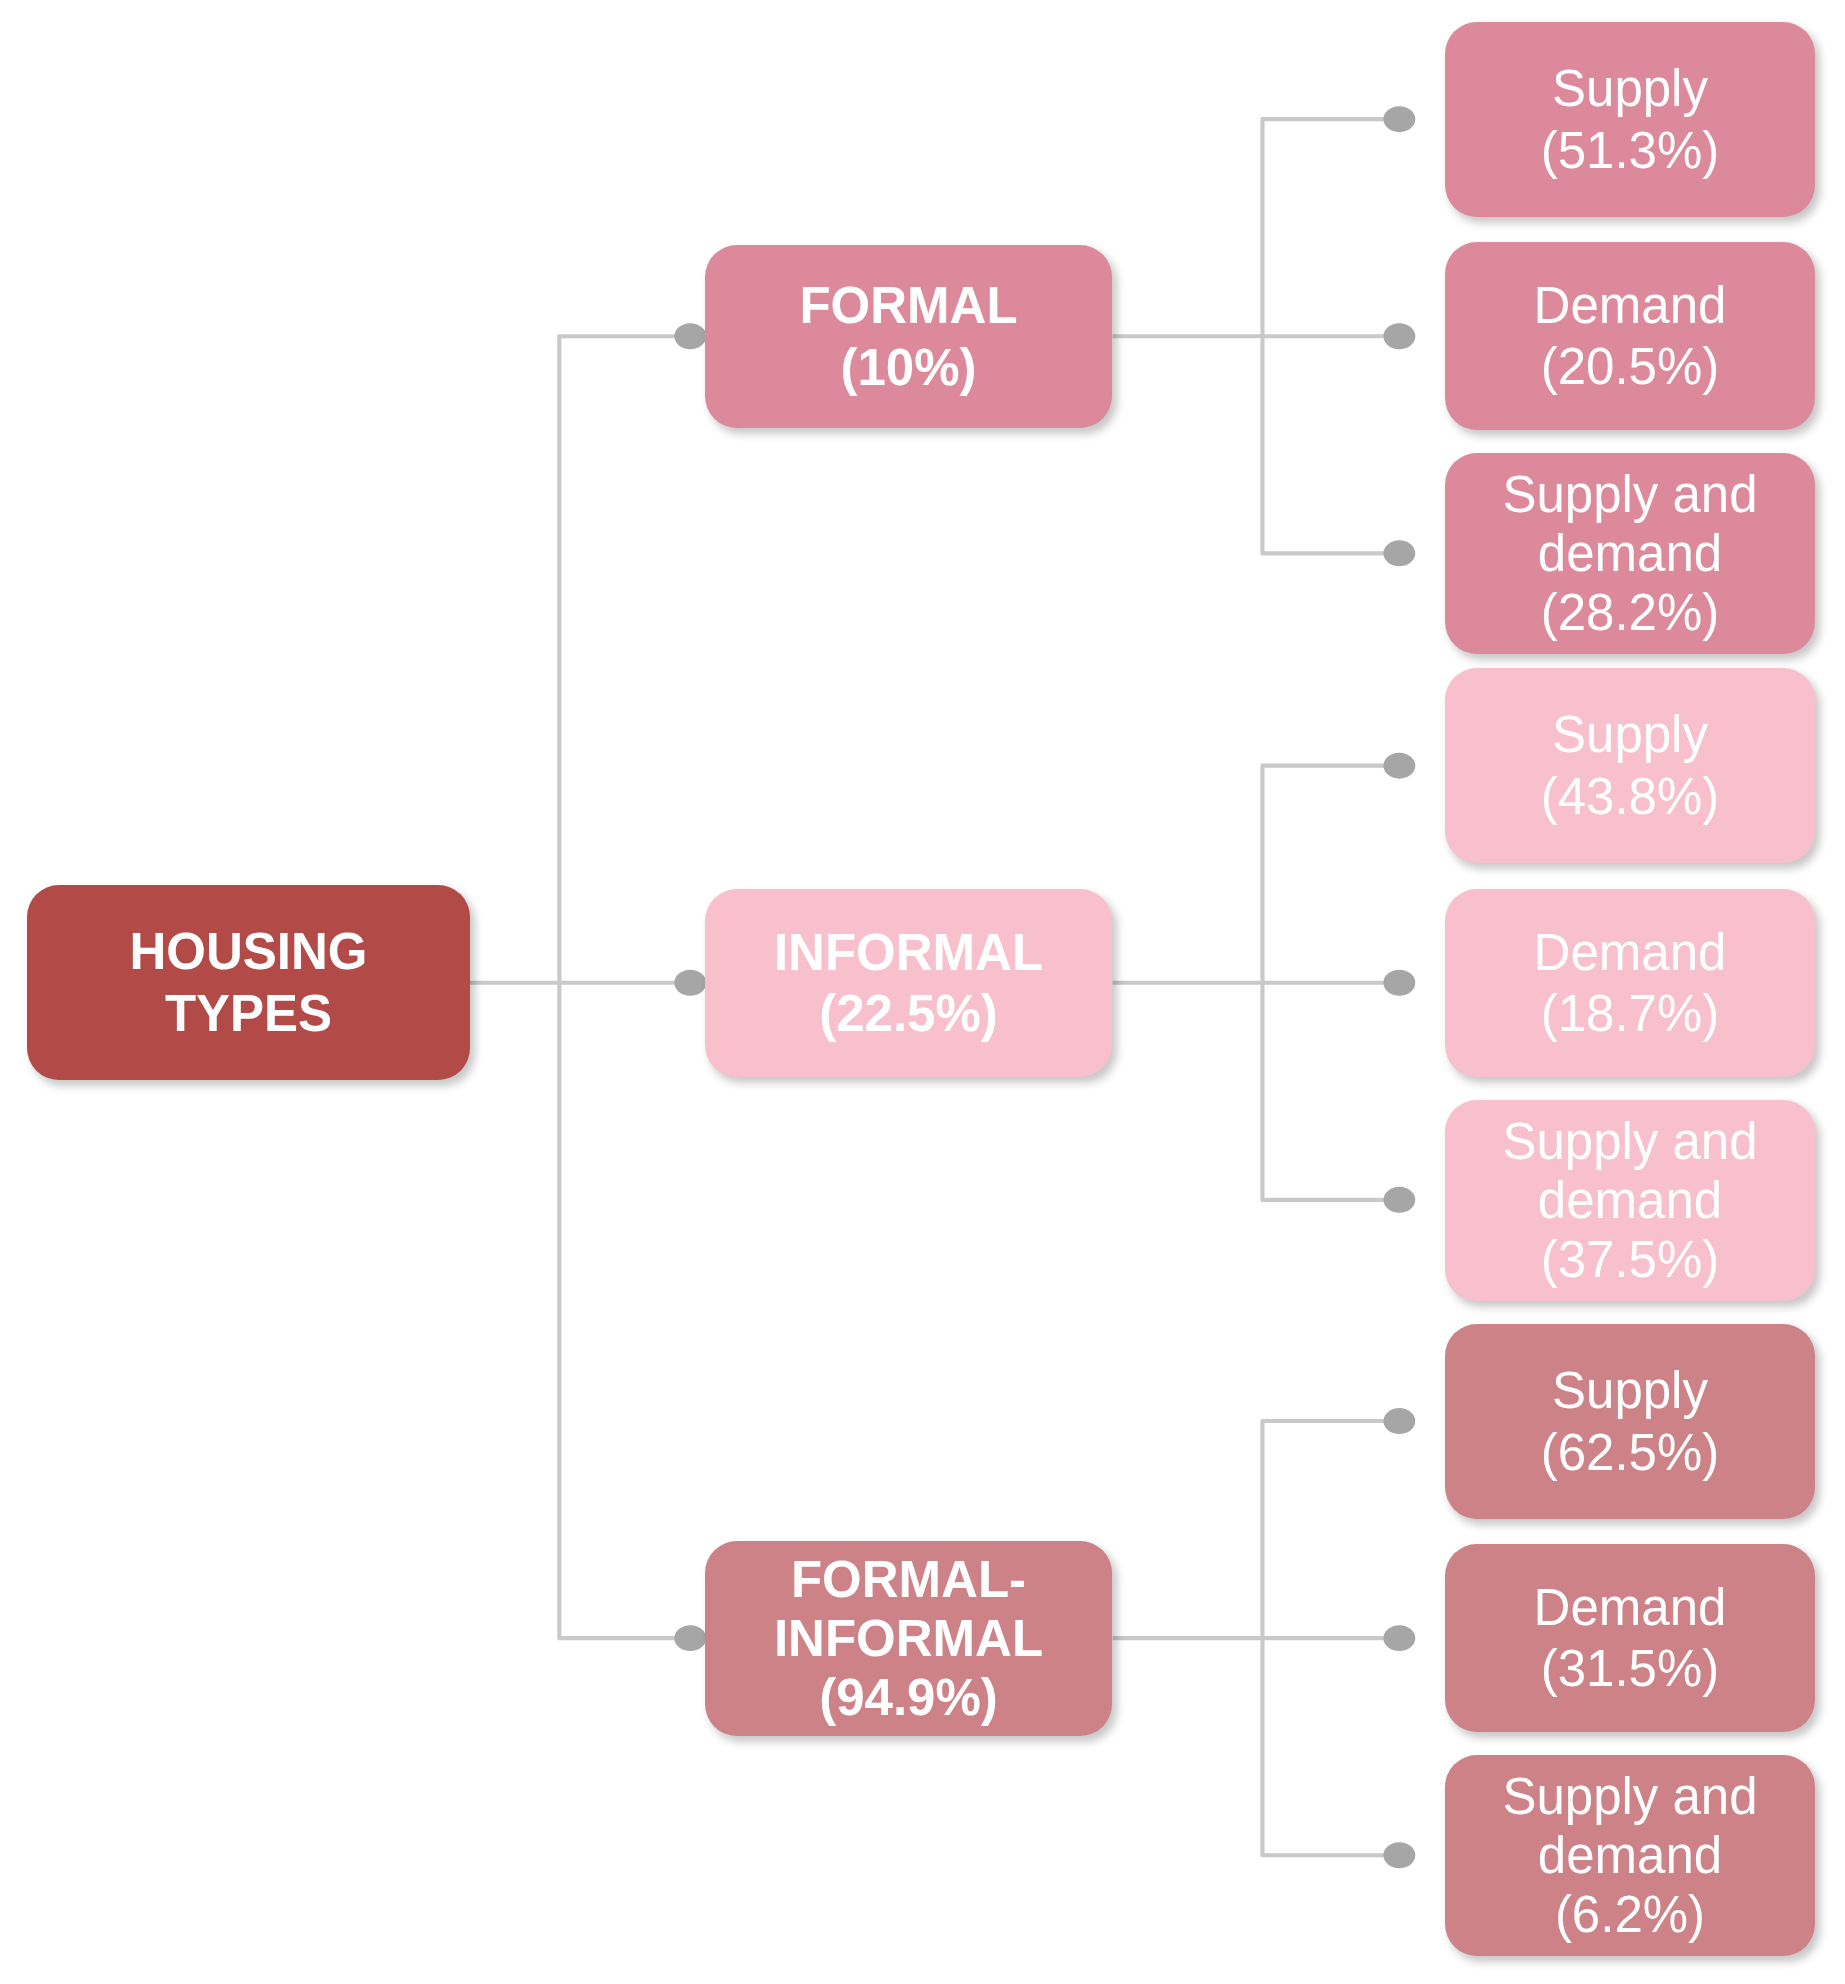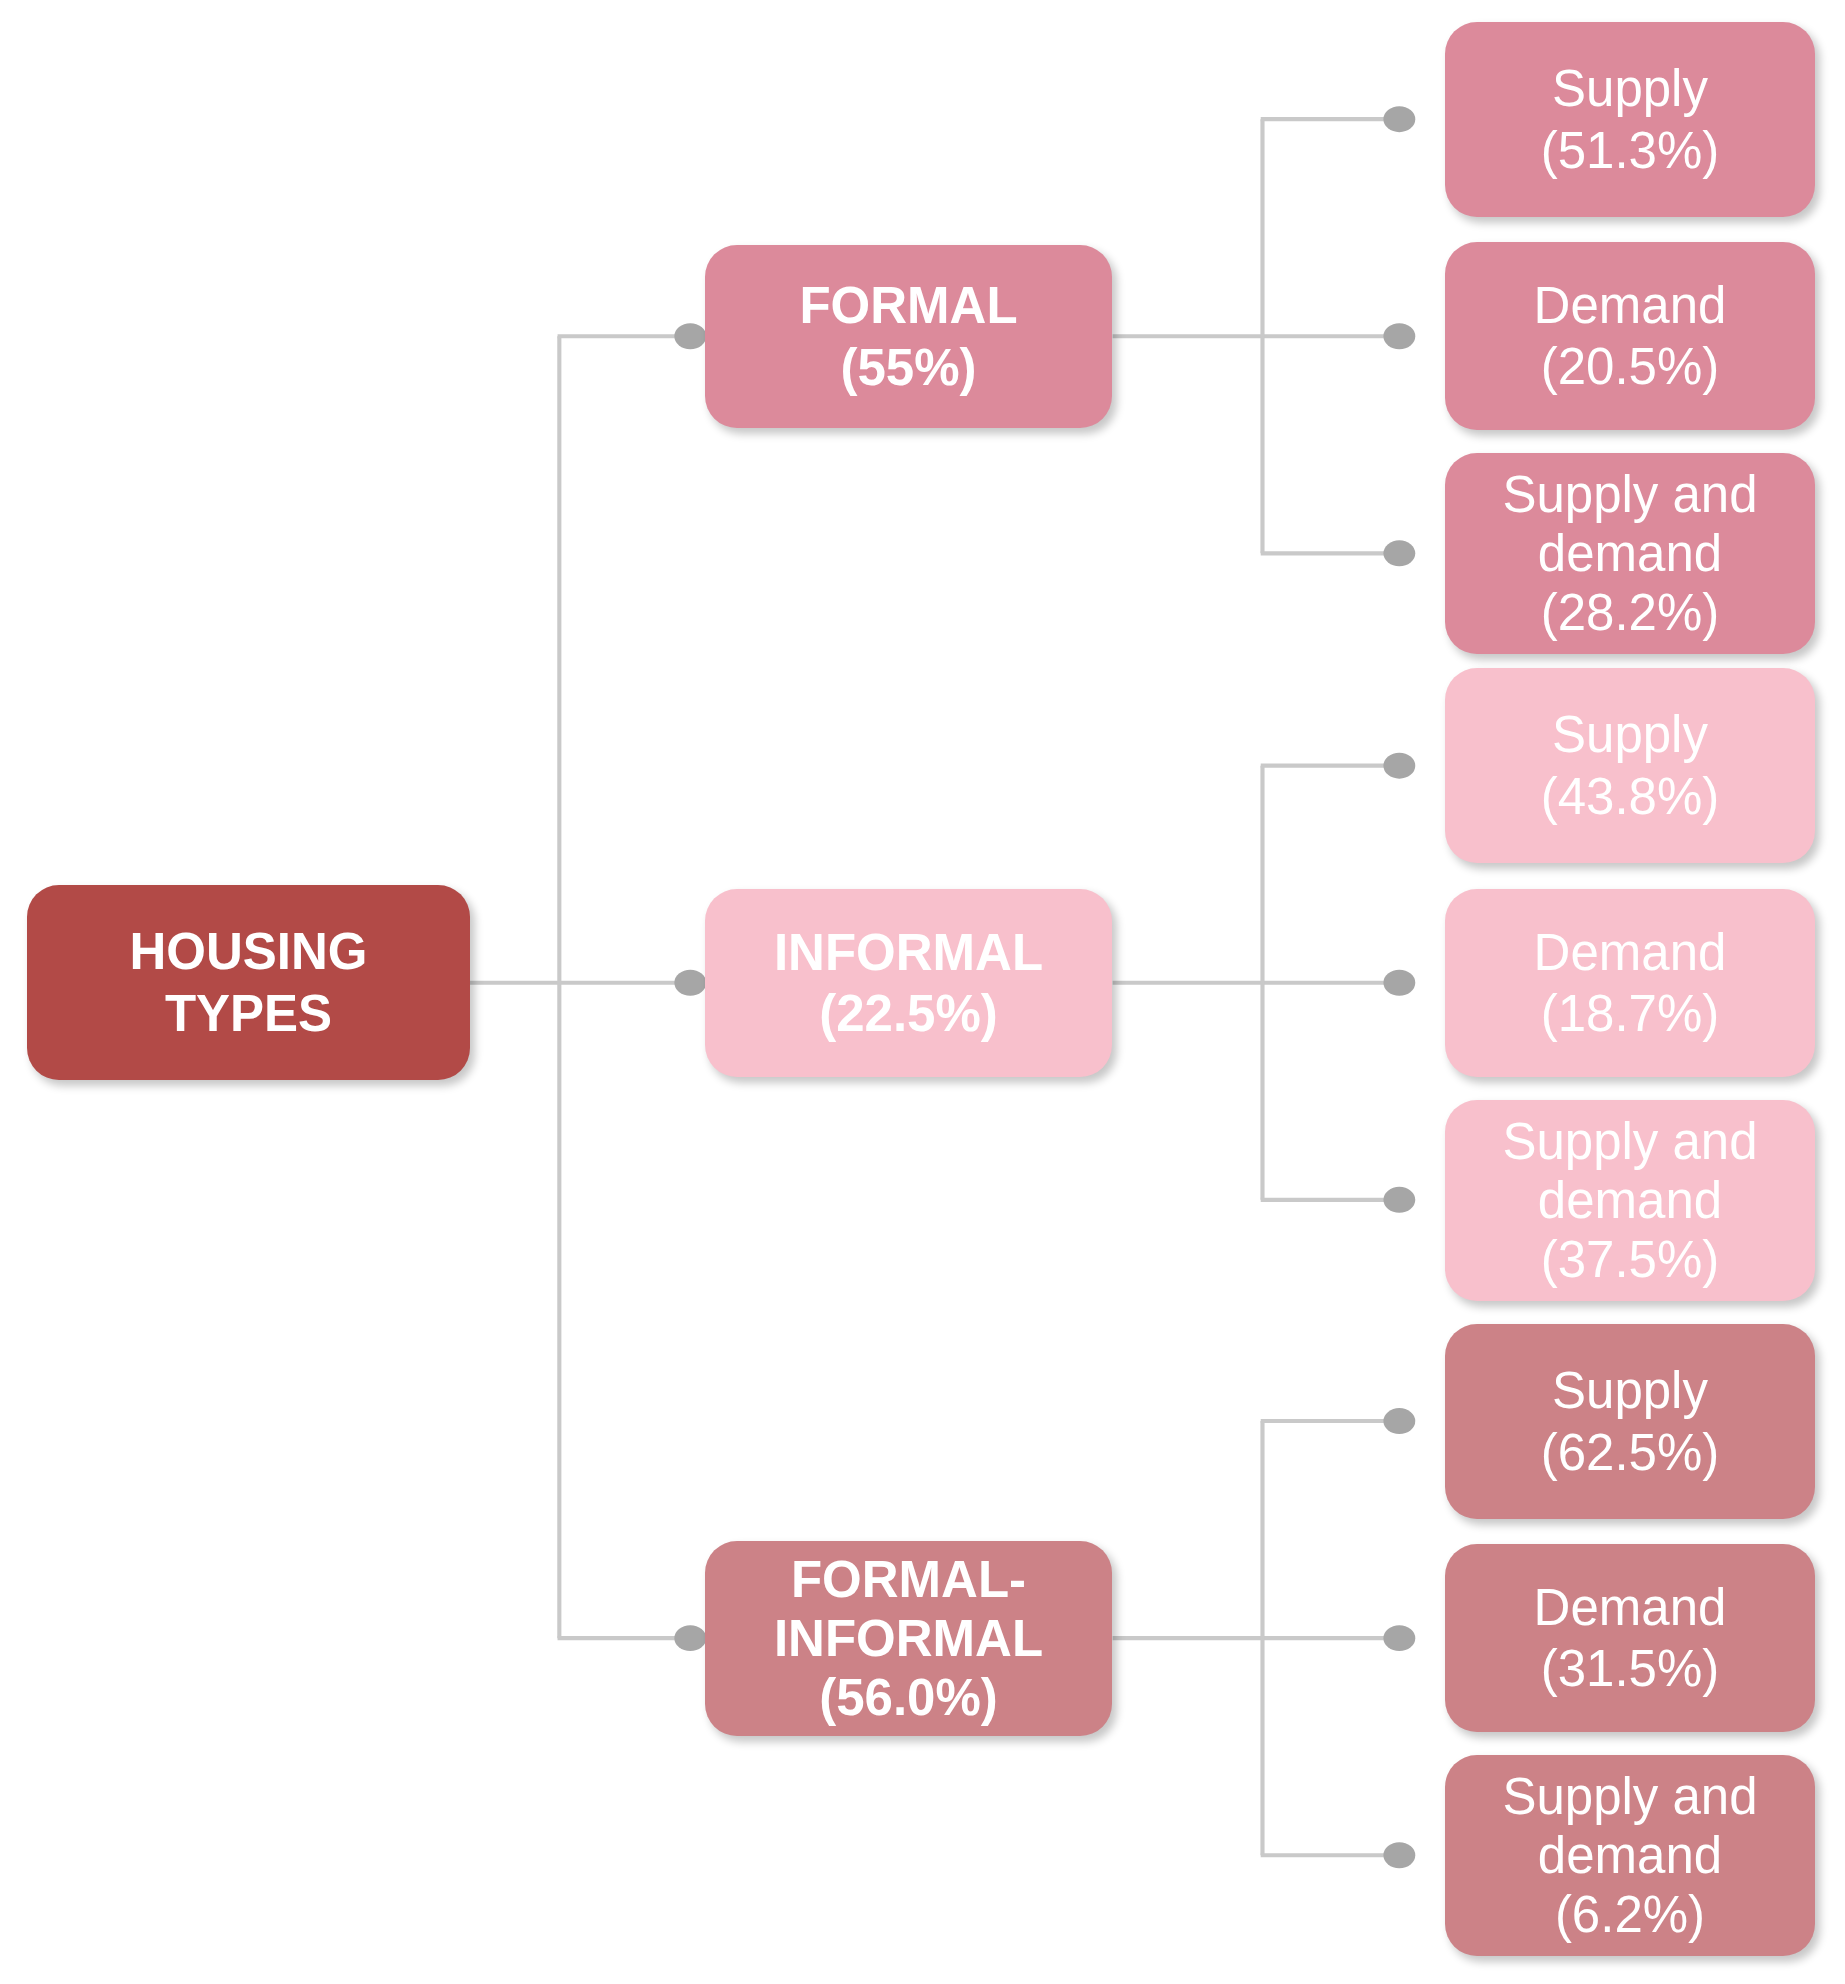--- a/index.html
+++ b/index.html
@@ -106,28 +106,28 @@
       <ellipse class="conn-dot" cx="2372" cy="2409" rx="27" ry="22" fill="#a6a6a6"></ellipse>
       <ellipse class="conn-dot" cx="2372" cy="2777" rx="27" ry="22" fill="#a6a6a6"></ellipse>
       <ellipse class="conn-dot" cx="2372" cy="3145" rx="27" ry="22" fill="#a6a6a6"></ellipse>
     </g>
   </svg>
 
   <div class="node level-root n-root" style="background-color: rgb(178, 74, 71); color: rgb(255, 255, 255);">HOUSING
 TYPES</div>
 
   <div class="node level-branch n-branch-0" style="background-color: rgb(220, 138, 155); color: rgb(255, 255, 255);">FORMAL
-(55%)</div>
+(10%)</div>
 
   <div class="node level-branch n-branch-1" style="background-color: rgb(248, 192, 204); color: rgb(255, 255, 255);">INFORMAL
 (22.5%)</div>
 
   <div class="node level-branch n-branch-2" style="background-color: rgb(204, 130, 135); color: rgb(255, 255, 255);">FORMAL-
 INFORMAL
-(56.0%)</div>
+(94.9%)</div>
 
   <div class="node level-leaf n-leaf-0-0" style="background-color: rgb(220, 138, 155); color: rgb(255, 255, 255);">Supply
 (51.3%)</div>
 
   <div class="node level-leaf n-leaf-0-1" style="background-color: rgb(220, 138, 155); color: rgb(255, 255, 255);">Demand
 (20.5%)</div>
 
   <div class="node level-leaf n-leaf-0-2" style="background-color: rgb(220, 138, 155); color: rgb(255, 255, 255);">Supply and
 demand
 (28.2%)</div>

